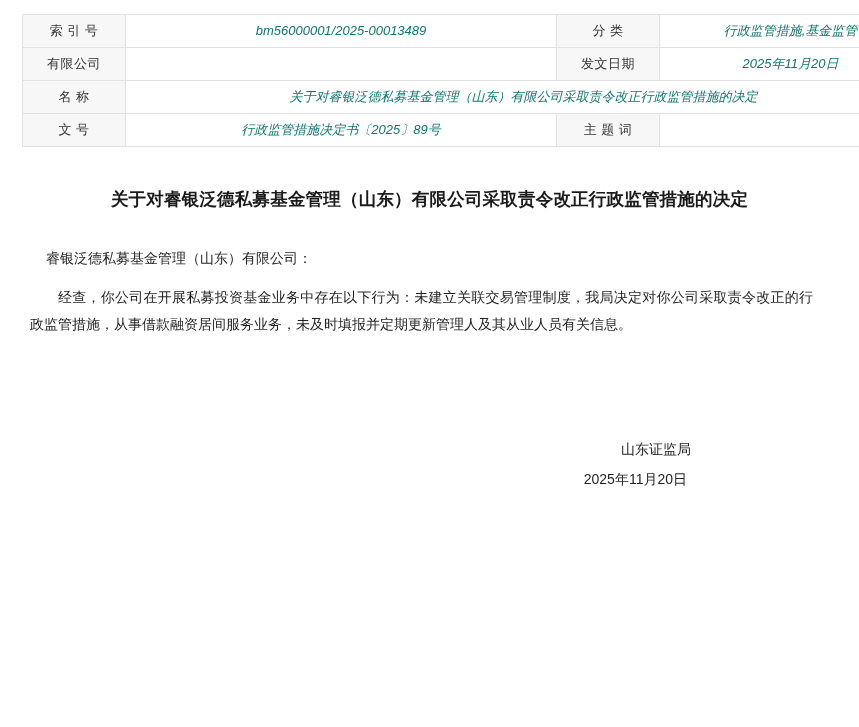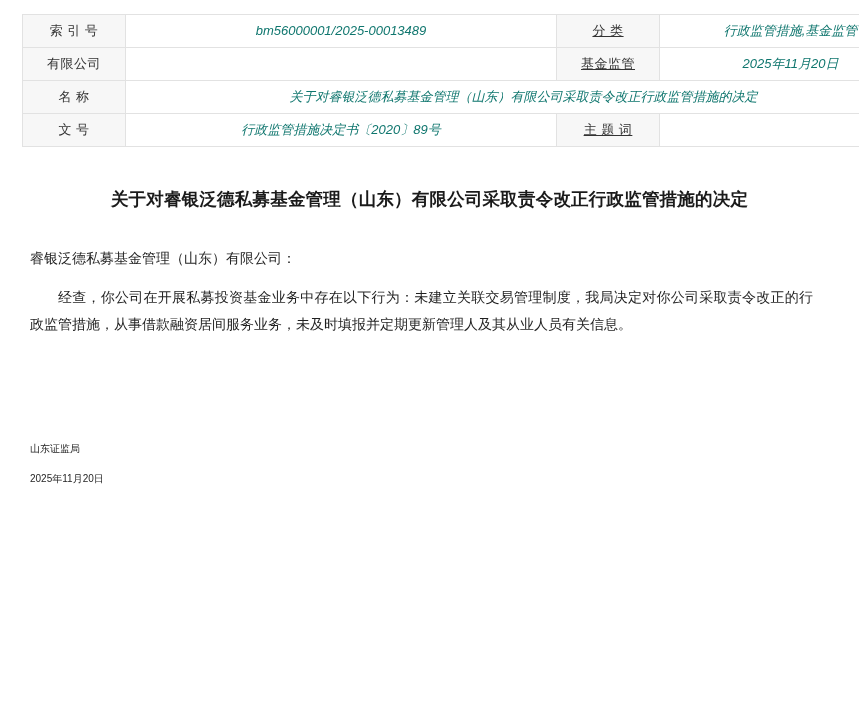--- a/index.html
+++ b/index.html
@@ -44,52 +44,53 @@
     letter-spacing: 0.5px;
   }
   td.value {
     background: #ffffff;
     color: #0f766e;
     text-align: center;
     font-style: italic;
   }
   .col-l1 { width: 82px; }
   .col-v1 { width: 410px; }
-  .col-l2 { width: 82px; text-decoration: underline; }
+  .col-l2 { width: 82px; }
   .col-v2 { width: 241px; }
 
   
   .doc-title {
     text-align: center;
     font-size: 17.5px;
     font-weight: bold;
     color: #1a1a1a;
     margin: 40px 0 0 0;
     letter-spacing: 0.2px;
   }
 
   
   .body-wrap {
     margin: 34px 24px 0 8px;
     font-size: 14px;
     line-height: 27px;
     color: #1f1f1f;
   }
   .addressee {
-    margin: 0 0 6px 0;
+    margin: 0 0 6px 16px;
   }
   .para {
     margin: 12px 0 0 0;
     text-indent: 2em;
     text-align: justify;
   }
   .signature {
     margin-top: 96px;
+    text-align: right;
     padding-right: 122px;
-    font-size: 10px;
+    font-size: 14px;
     line-height: 30px;
     color: #1f1f1f;
   }
   .sig-line { display: block; }
   .sig-date { display: block; padding-right: 4px; }
 </style>
 </head>
 <body>
 
 <div class="page">
@@ -98,30 +99,30 @@
     <tbody>
       <tr>
         <td class="label col-l1">索 引 号</td>
         <td class="value col-v1">bm56000001/2025-00013489</td>
         <td class="label col-l2">分    类</td>
         <td class="value col-v2">行政监管措施,基金监管</td>
       </tr>
       <tr>
         <td class="label col-l1">有限公司</td>
         <td class="value col-v1"></td>
-        <td class="label col-l2">基金监管</td>
+        <td class="label col-l2">发文日期</td>
         <td class="value col-v2">2025年11月20日</td>
       </tr>
       <tr>
         <td class="label col-l1">名    称</td>
         <td class="value col-v1" colspan="3">关于对睿银泛德私募基金管理（山东）有限公司采取责令改正行政监管措施的决定</td>
       </tr>
       <tr>
         <td class="label col-l1">文    号</td>
-        <td class="value col-v1">行政监管措施决定书〔2020〕89号</td>
+        <td class="value col-v1">行政监管措施决定书〔2025〕89号</td>
         <td class="label col-l2">主 题 词</td>
         <td class="value col-v2"></td>
       </tr>
     </tbody>
   </table>
 
   <h1 class="doc-title">关于对睿银泛德私募基金管理（山东）有限公司采取责令改正行政监管措施的决定</h1>
 
   <div class="body-wrap">
     <p class="addressee">睿银泛德私募基金管理（山东）有限公司：</p>

